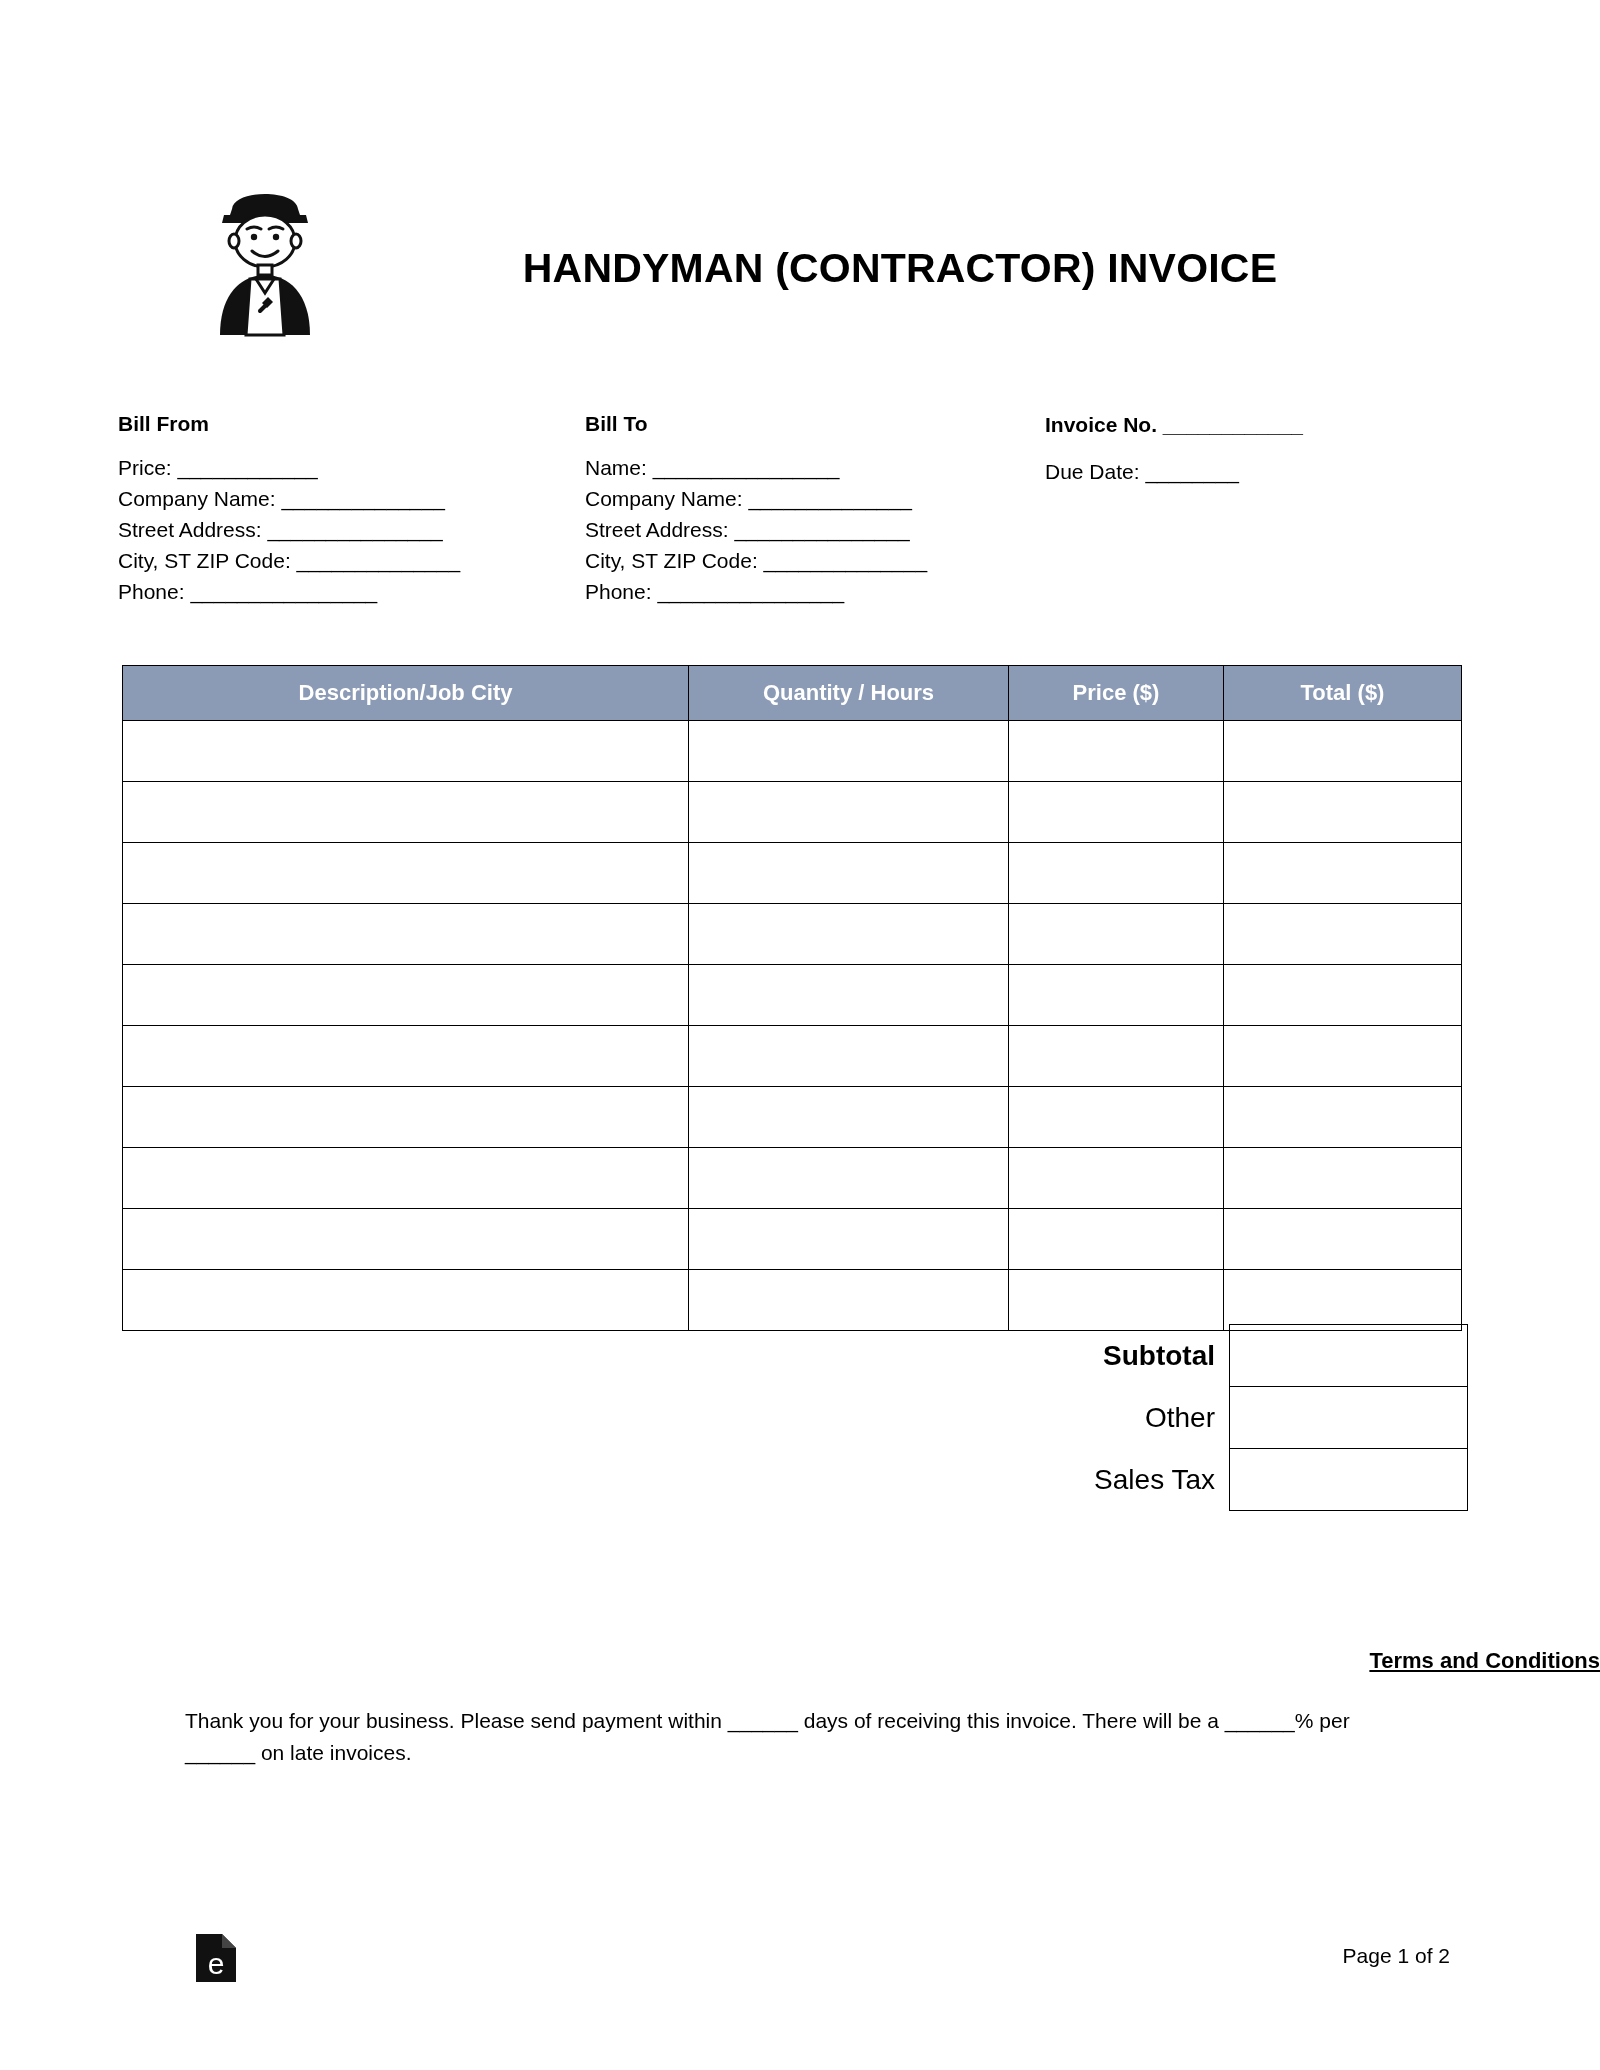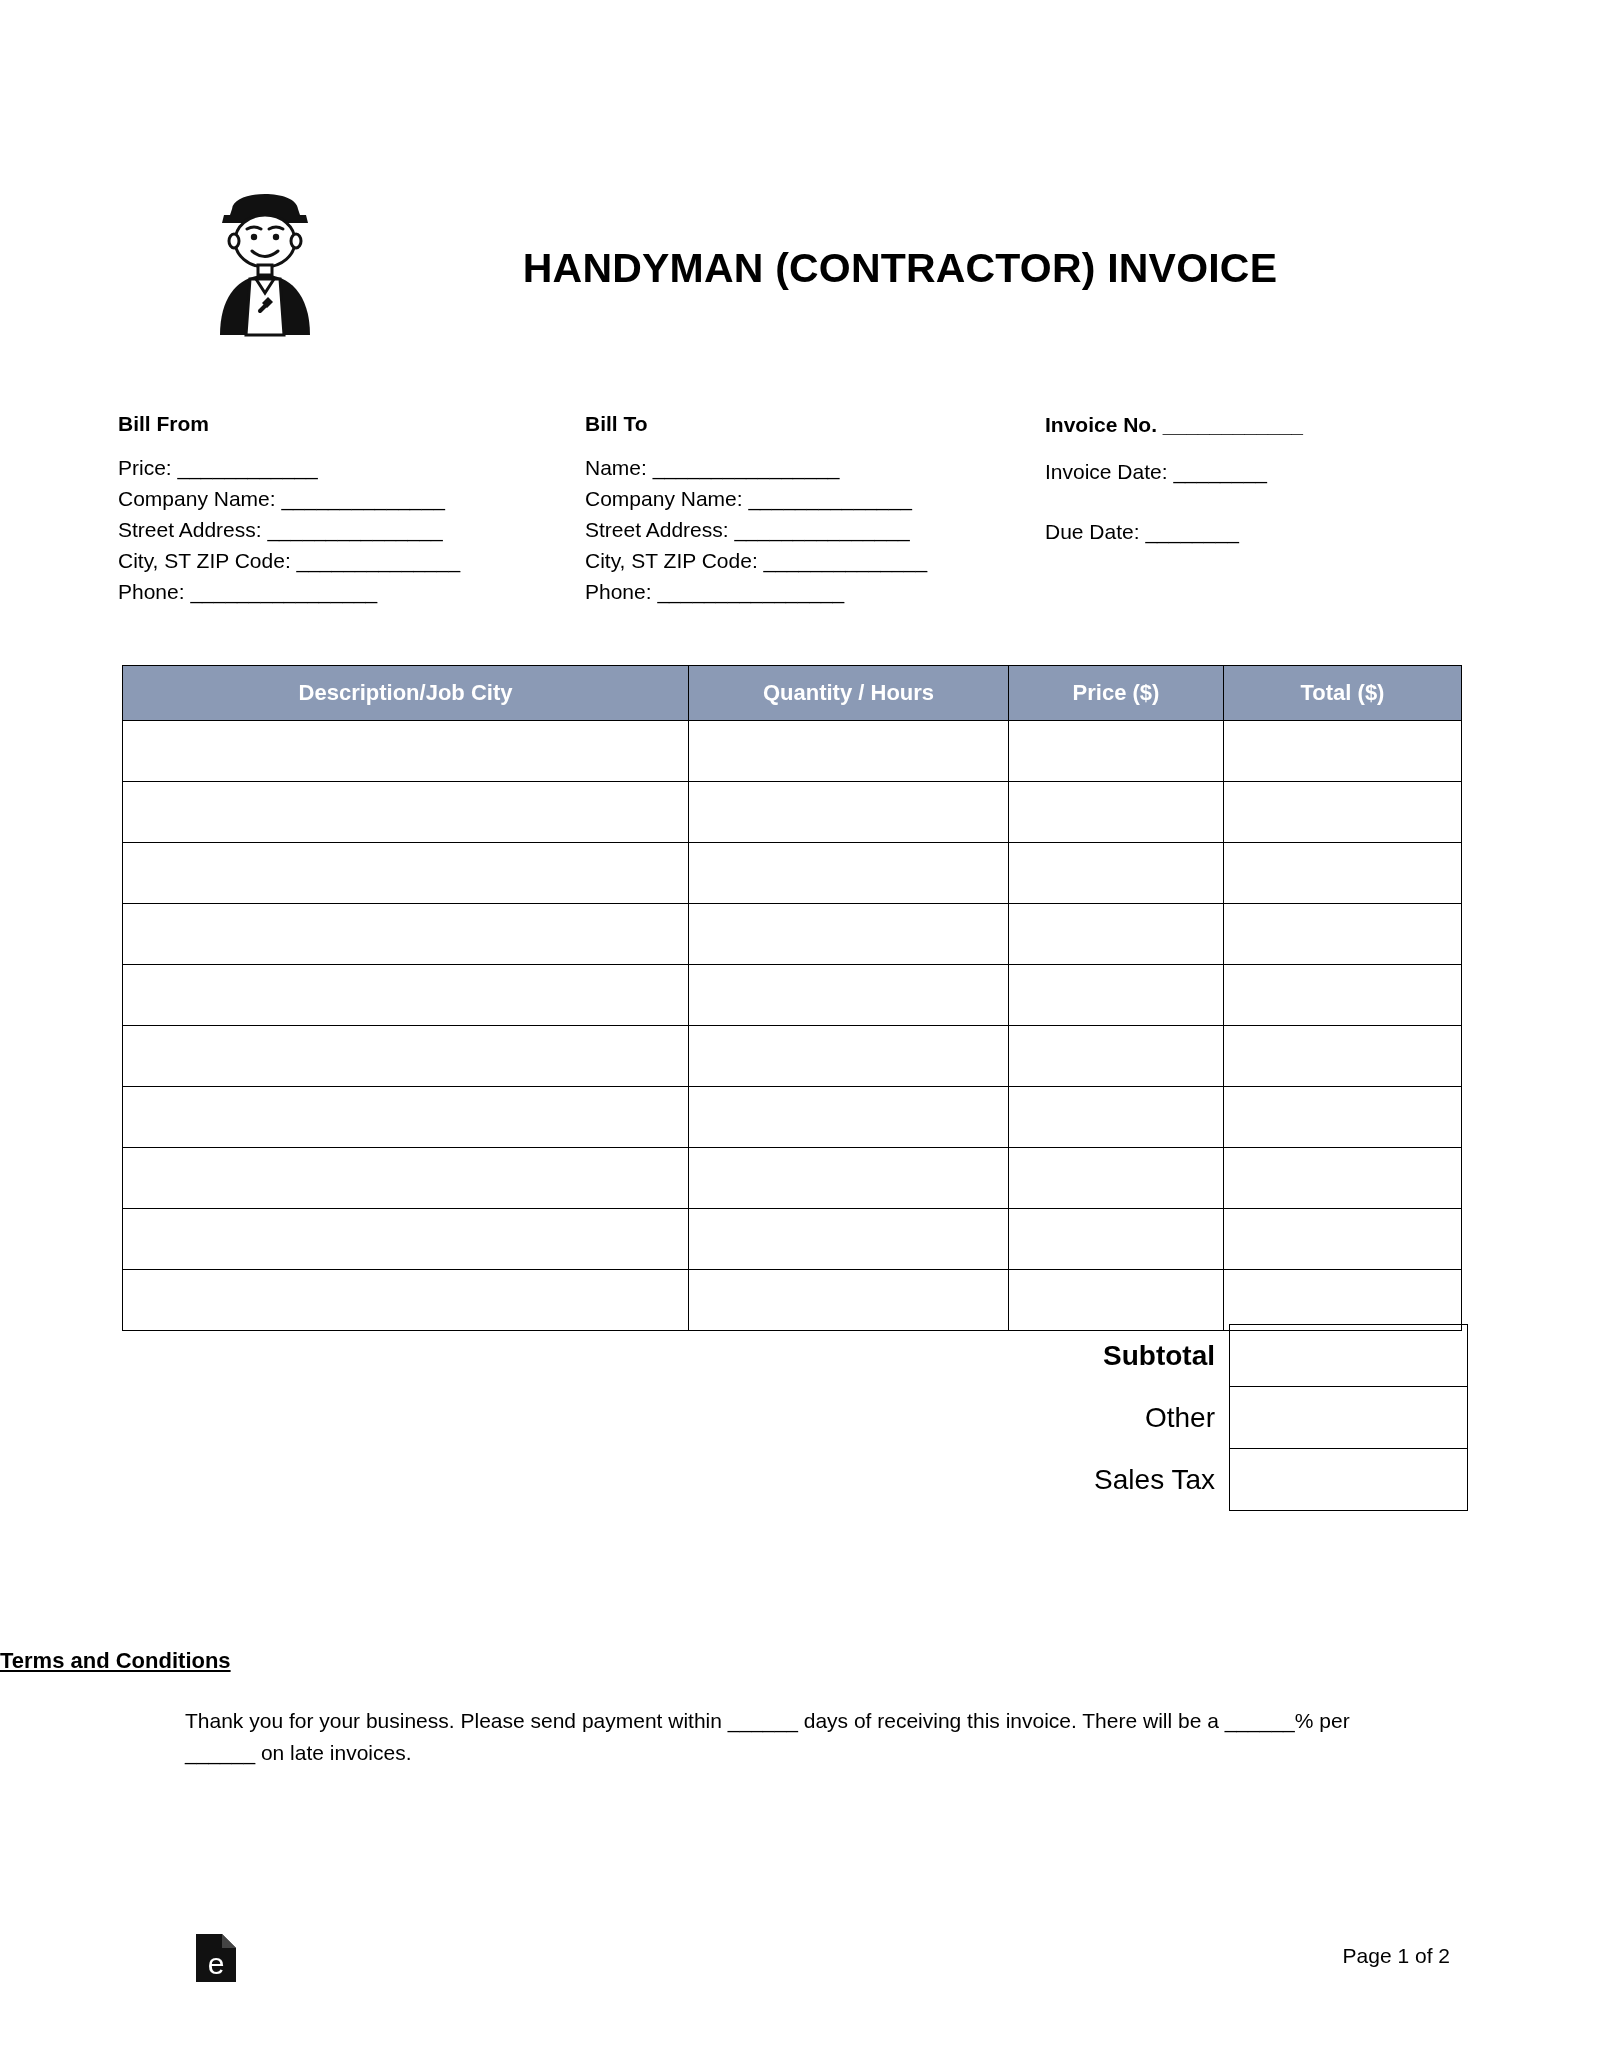--- a/index.html
+++ b/index.html
@@ -131,21 +131,21 @@
     border: 1px solid #000000;
     height: 59px;
   }
 
   
   .terms-title {
     position: absolute;
     top: 1648px;
     left: 0;
     width: 1600px;
-    text-align: left;
+    text-align: right;
     font-size: 22px;
     font-weight: bold;
     text-decoration: underline;
   }
   .terms-body {
     position: absolute;
     top: 1705px;
     left: 185px;
     width: 1200px;
     font-size: 21px;
@@ -221,21 +221,20 @@
       <span class="hdr">Bill To</span>
       <span class="row">Name: ________________</span>
       <span class="row">Company Name: ______________</span>
       <span class="row">Street Address: _______________</span>
       <span class="row">City, ST ZIP Code: ______________</span>
       <span class="row">Phone: ________________</span>
     </div>
 
     <div class="party" id="invoice-meta">
       <span class="hdr">Invoice No. ____________</span>
-      <span class="row">Invoice Date: ________</span>
       <span class="row">Due Date: ________</span>
     </div>
 
   </div>
 
   <table class="items-table">
     <thead>
       <tr>
         <th class="col-desc">Description/Job City</th>
         <th class="col-qty">Quantity / Hours</th>

